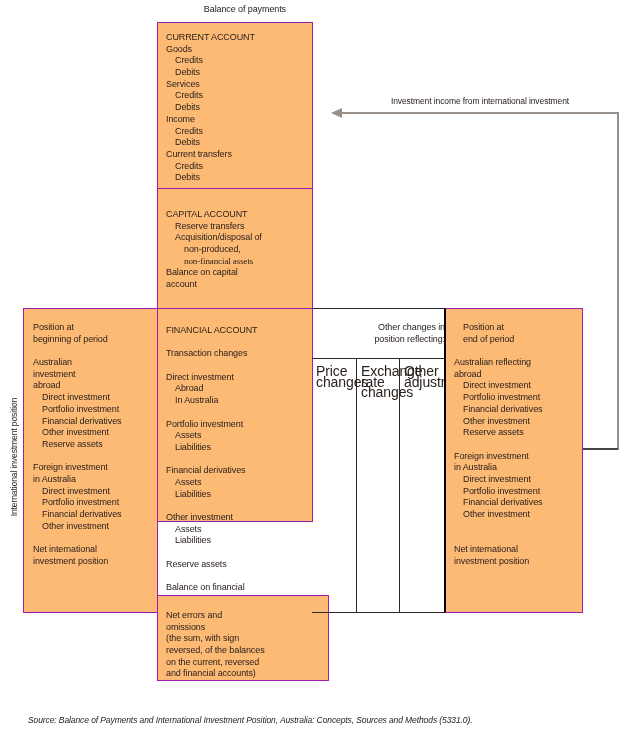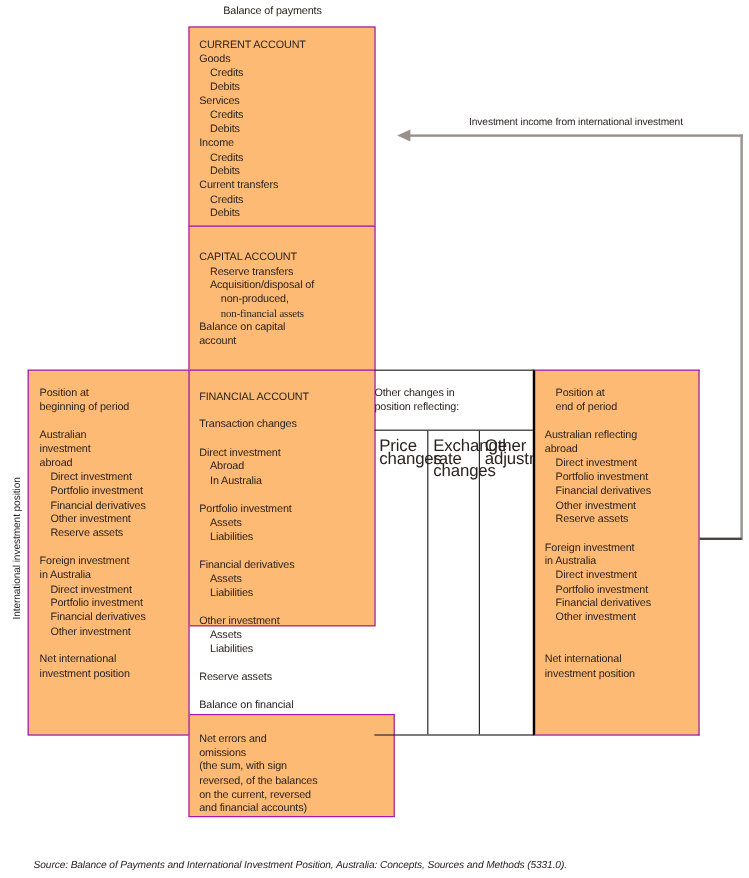--- a/index.html
+++ b/index.html
@@ -35,21 +35,21 @@
   #financial-account{left:157px;top:308px;width:156px;height:214px;padding:16px 0 0 8px;}
   #net-errors{left:157px;top:595px;width:172px;height:86px;padding:14px 0 0 8px;}
   
   #position-begin{left:23px;top:308px;width:135px;height:305px;padding:13px 0 0 9px;}
   #position-end{left:444px;top:308px;width:139px;height:305px;border-left:2px solid #000;padding:13px 0 0 8px;}
   
   #other-changes{position:absolute;left:312px;top:308px;width:133px;height:305px;box-sizing:border-box;border-top:1px solid #2a2a2a;border-bottom:1px solid #2a2a2a;}
   #oc-header{
     position:absolute;left:0;top:0;width:100%;height:50px;
     box-sizing:border-box;border-bottom:1px solid #2a2a2a;
-    text-align:left;padding-top:12px;letter-spacing:-0.1px;
+    text-align:right;padding-top:12px;letter-spacing:-0.1px;
   }
   #oc-header .ln{height:12px;line-height:12px;}
   .oc-col{
     position:absolute;top:50px;bottom:0;
     box-sizing:border-box;
     padding:7px 2px 0 4px;
     font-size:14px;line-height:10.5px;letter-spacing:-0.1px;
   }
   #col-price{left:0;width:45px;border-right:1px solid #2a2a2a;}
   #col-exch{left:45px;width:43px;border-right:1px solid #2a2a2a;}
@@ -71,21 +71,21 @@
     width:0;height:0;
     border-top:5px solid transparent;
     border-bottom:5px solid transparent;
     border-right:11px solid #98908a;
   }
   #arrow-label{
     position:absolute;left:340px;top:96px;width:280px;
     text-align:center;white-space:nowrap;
     font-size:8.5px;letter-spacing:-0.1px;
   }
-  #bop-title{left:186px;top:4px;width:100px;text-align:left;}
+  #bop-title{left:186px;top:4px;width:100px;text-align:right;}
   #source-line{
     position:absolute;left:28px;top:715px;
     font-size:8.5px;font-style:italic;white-space:nowrap;letter-spacing:-0.1px;
   }
 </style>
 </head>
 <body>
 
 <div id="canvas">
 

